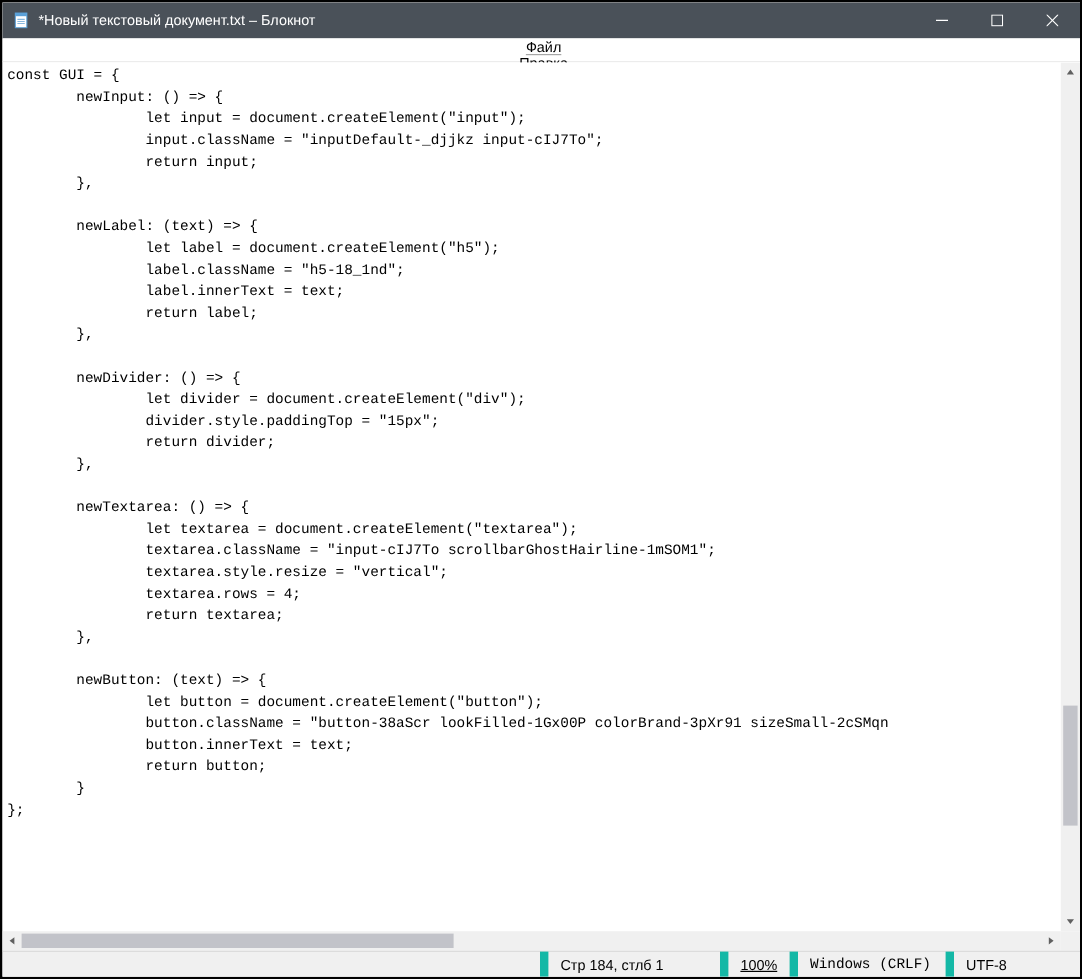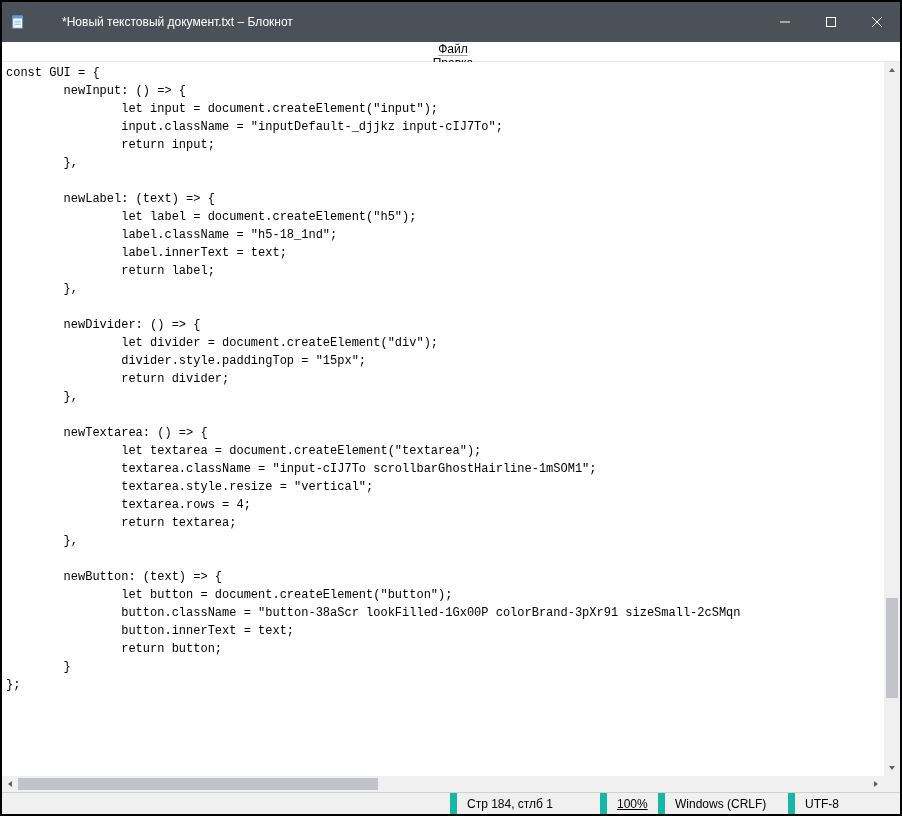--- a/index.html
+++ b/index.html
@@ -13,25 +13,24 @@
     }
     .window {
       display: flex;
       flex-direction: column;
       width: 100%;
       height: 100%;
     }
     .titlebar {
       background: #4a5159;
       color: #fff;
-      height: 40px;
-      display: flex;
-      align-items: center;
-      font-size: 12px;
-      gap: 30px;
+      height: 30px;
+      display: flex;
+      align-items: center;
+      font-size: 12px;
     }
     .titlebar-icon {
       width: 16px;
       height: 16px;
       margin-left: 8px;
       margin-right: 6px;
       display: flex;
       align-items: center;
       justify-content: center;
     }
@@ -131,21 +130,21 @@
     .status-cell {
       border-left: 7px solid #14b8a6;
       padding: 0 10px;
       display: flex;
       align-items: center;
       height: 100%;
     }
     .status-spacer { flex: 1; }
     .status-cell.cursor { width: 150px; }
     .status-cell.zoom { width: 58px; text-decoration: underline; }
-    .status-cell.eol { width: 130px; }
+    .status-cell.eol { width: 130px; font-family: Liberation Mono, monospace; }
     .status-cell.enc { width: 112px; }
   </style>
 </head>
 <body>
 
 <div class="window">
 
   <div class="titlebar">
     <span class="titlebar-icon">
       <svg viewBox="0 0 16 16">

